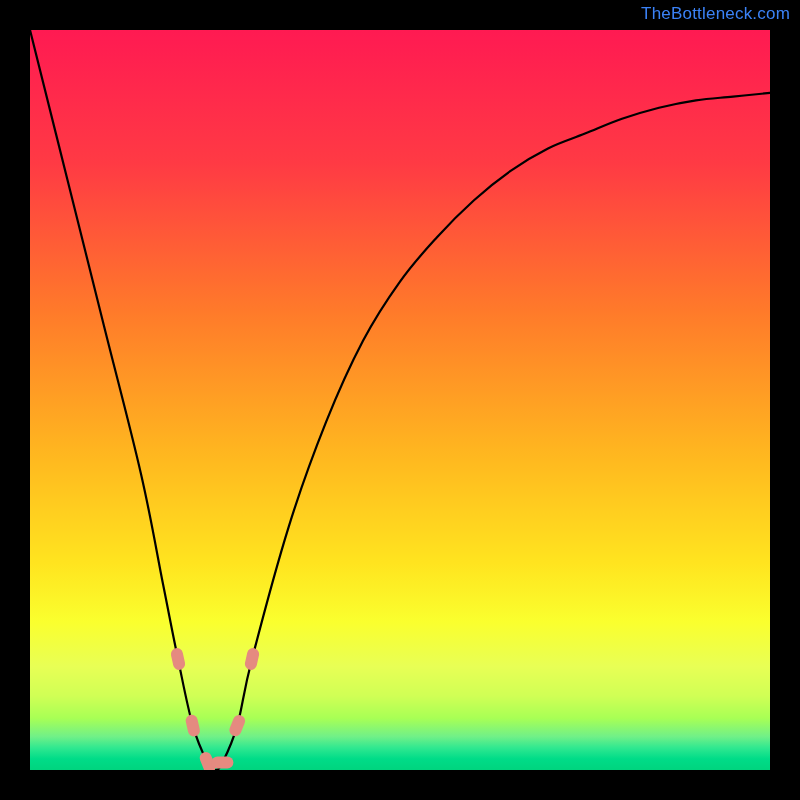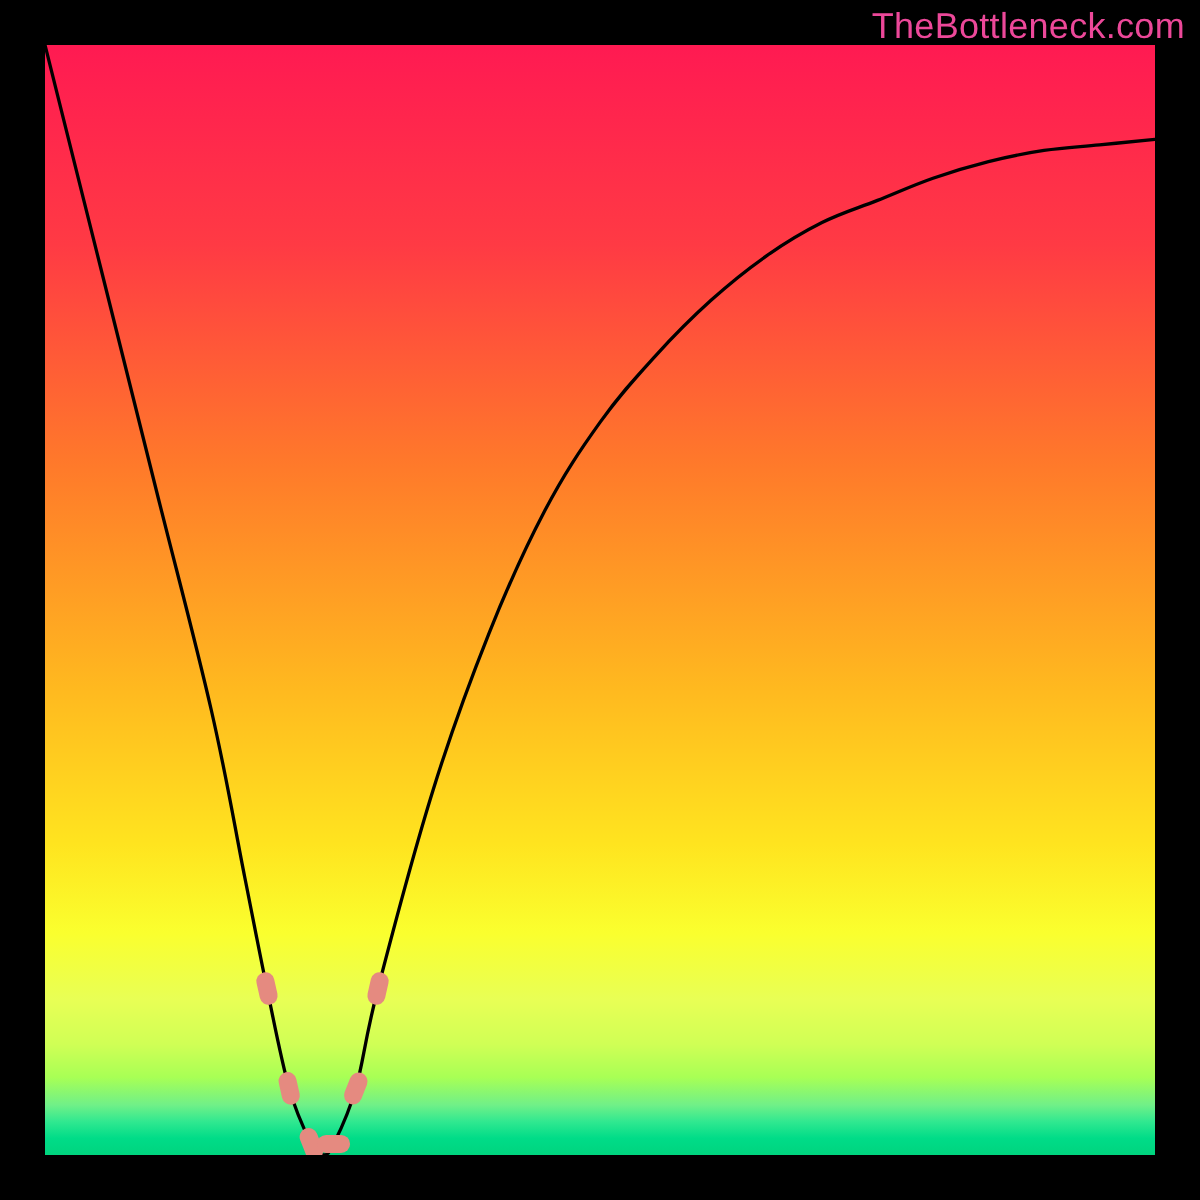--- a/index.html
+++ b/index.html
@@ -26,22 +26,22 @@
     overflow: hidden;
   }
   .gradient {
     position: absolute;
     left: 0; top: 0; right: 0; bottom: 0;
   }
   .watermark {
     position: absolute;
     top: 4px;
     right: 10px;
-    color: #ec4899;
-    font-size: 24px;
+    color: #3b82f6;
+    font-size: 17px;
     font-weight: 400;
     letter-spacing: 0.2px;
   }
   svg.curve {
     position: absolute;
     left: 0; top: 0;
     width: 740px; height: 740px;
   }
 </style>
 </head>

